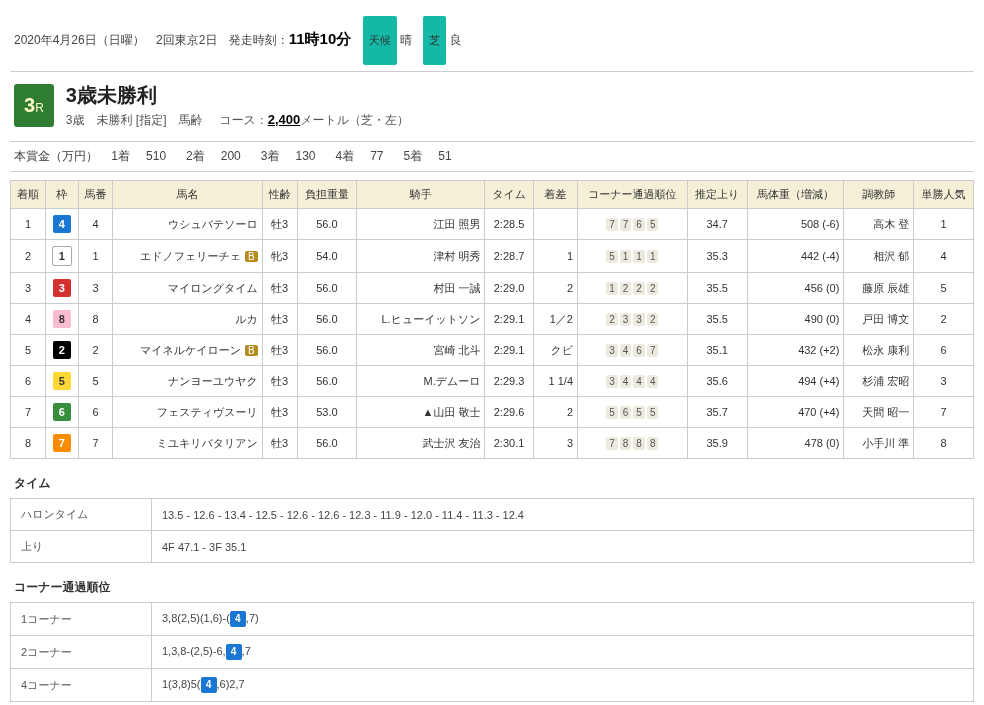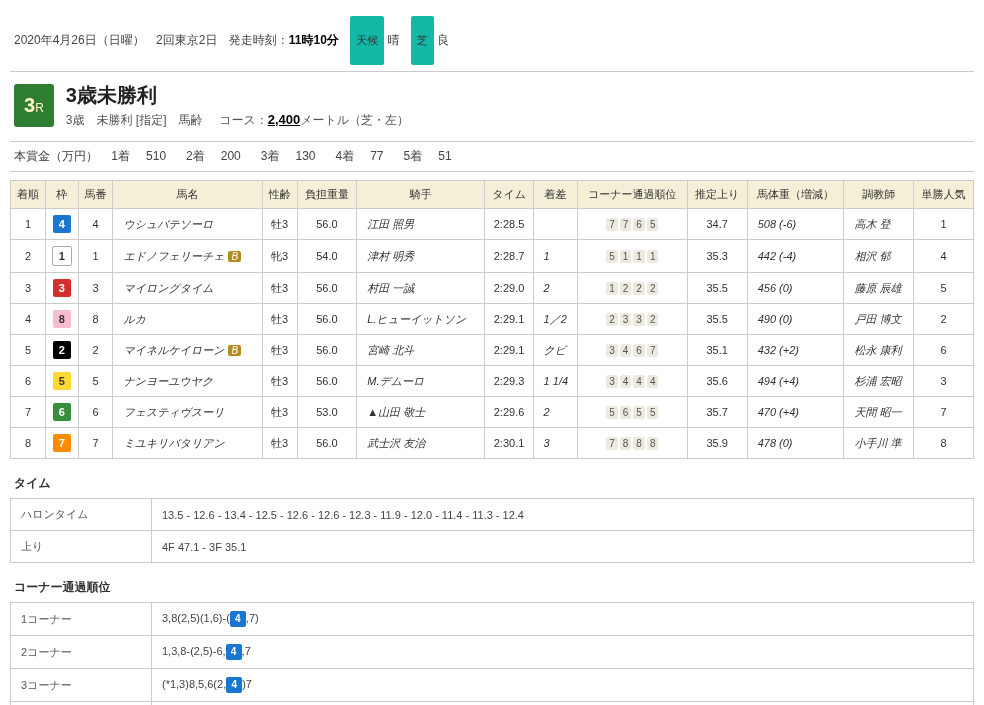--- a/index.html
+++ b/index.html
@@ -9,21 +9,21 @@
     background: #fff;
     color: #333;
     font-size: 12px;
   }
   .header-line {
     border-bottom: 1px solid #ccc;
     padding: 6px 4px;
     font-size: 12px;
     color: #444;
   }
-  .header-line .time-bold { font-weight: bold; font-size: 12px; color: #000; }
+  .header-line .time-bold { font-weight: bold; font-size: 15px; color: #000; }
   .header-line .tag { display: inline-block; background: #14b8a6; color: #333; padding: 17px 6px; border-radius: 2px; font-size: 11px; margin-left: 8px; }
   .header-line .sep { margin: 0 4px; color: #888; }
   .race-title-block { display: flex; align-items: center; padding: 10px 4px 4px; }
   .race-number {
     background: #2e7d32;
     color: #fef9c3;
     font-weight: bold;
     font-size: 20px;
     padding: 10px 10px;
     border-radius: 3px;
@@ -54,21 +54,21 @@
     font-size: 11px;
     text-align: center;
     vertical-align: middle;
   }
   table.result th {
     background: #f5efd8;
     color: #333;
     font-weight: normal;
     font-size: 11px;
   }
-  table.result td.left { text-align: left; padding-left: 10px; font-style: italic; }
+  table.result td.left { text-align: right; padding-left: 10px; }
   .waku {
     display: inline-block;
     width: 18px; height: 18px;
     line-height: 18px;
     text-align: center;
     font-weight: bold;
     color: #fff;
     border-radius: 2px;
   }
   .waku-1 { background: #fff; color: #333; border: 1px solid #aaa; }
@@ -336,21 +336,17 @@
   <tbody id="corner-body">
       <tr>
         <td class="label">1コーナー</td>
         <td>3,8(2,5)(1,6)-(<span class="inline-waku">4</span>,7)</td>
       </tr>
       <tr>
         <td class="label">2コーナー</td>
         <td>1,3,8-(2,5)-6,<span class="inline-waku">4</span>,7</td>
       </tr>
       <tr>
-        <td class="label">3コーナー</td>
-        <td>(*1,3)8,5,6(2,<span class="inline-waku">4</span>)7</td>
-      </tr>
-      <tr>
         <td class="label">4コーナー</td>
         <td>1(3,8)5(<span class="inline-waku">4</span>,6)2,7</td>
       </tr>
     </tbody>
 </table>
 
 </body></html>

